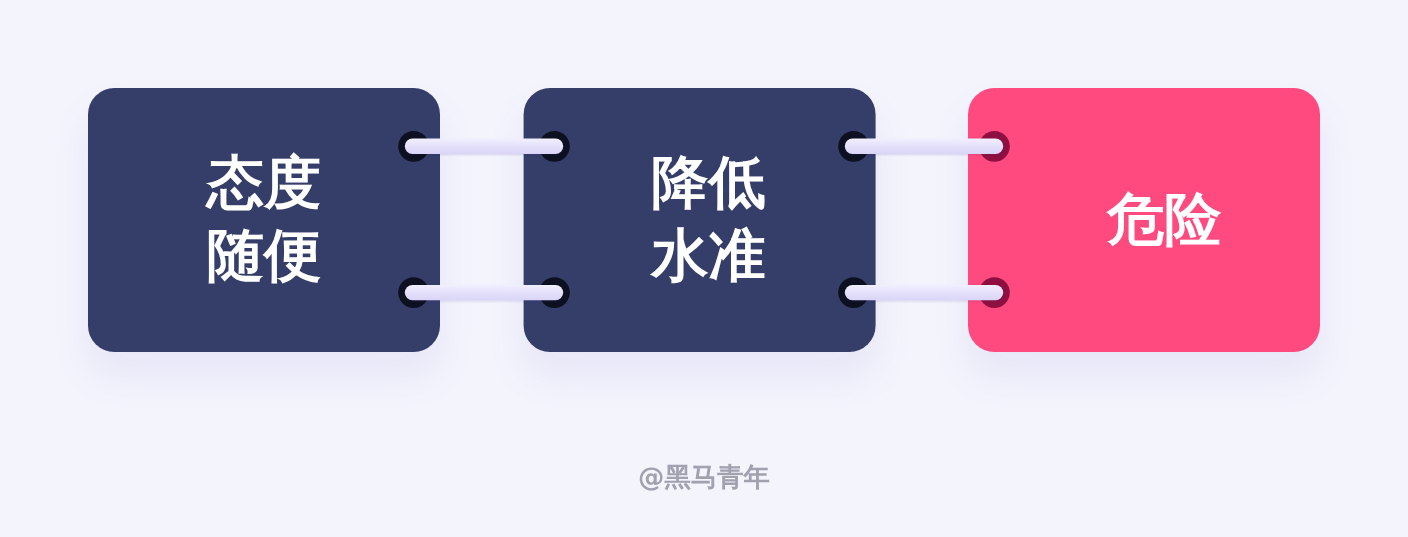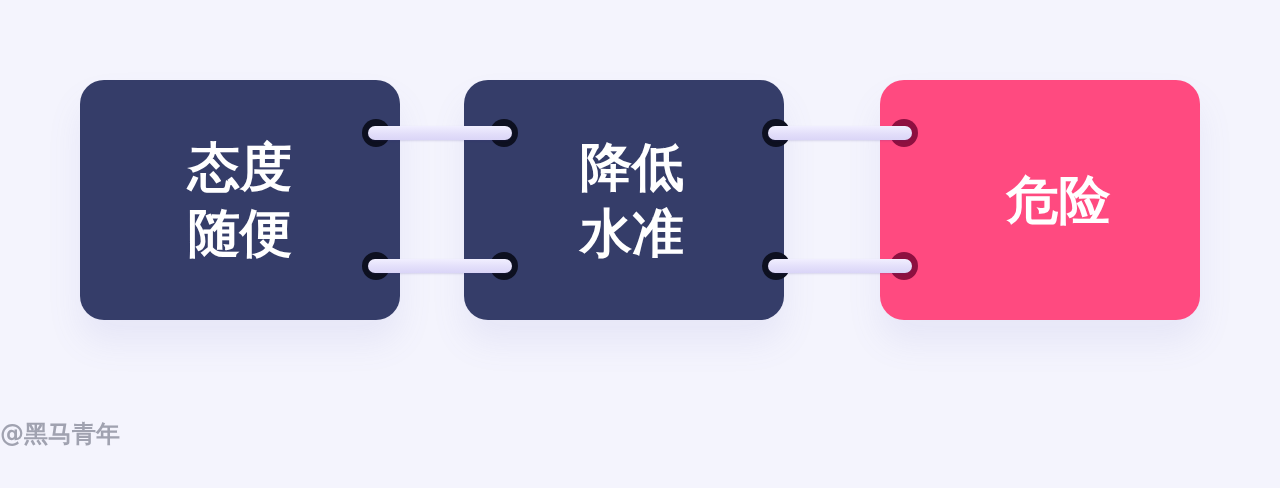--- a/index.html
+++ b/index.html
@@ -49,36 +49,37 @@
       border-radius: 7px;
       background: linear-gradient(180deg, #F1EFFF 0%, #E3DFFA 55%, #DAD5F7 100%);
       z-index: 3;
       box-shadow: 0 1px 2px rgba(60, 50, 140, 0.15);
     }
 
     .caption {
       position: absolute;
       left: 0; width: 1280px;
       top: 420px;
+      text-align: center;
       font-size: 24px;
       font-weight: bold;
       color: #A0A2B0;
       line-height: 28px;
     }
   </style>
 </head>
 <body>
 
 <div class="stage">
 
   <div class="card navy" style="left:80px;">
     <span class="card-label">态度随便</span>
   </div>
 
-  <div class="card navy" style="left:464px;padding-left:16px;">
+  <div class="card navy" style="left:476px;padding-left:16px;">
     <span class="card-label">降低水准</span>
   </div>
 
   <div class="card pink" style="left:880px;padding-left:37px;">
     <span class="card-label">危险</span>
   </div>
 
   <div class="hole dark" style="left:362px; top:119px;"></div>
   <div class="hole dark" style="left:362px; top:252px;"></div>
 

